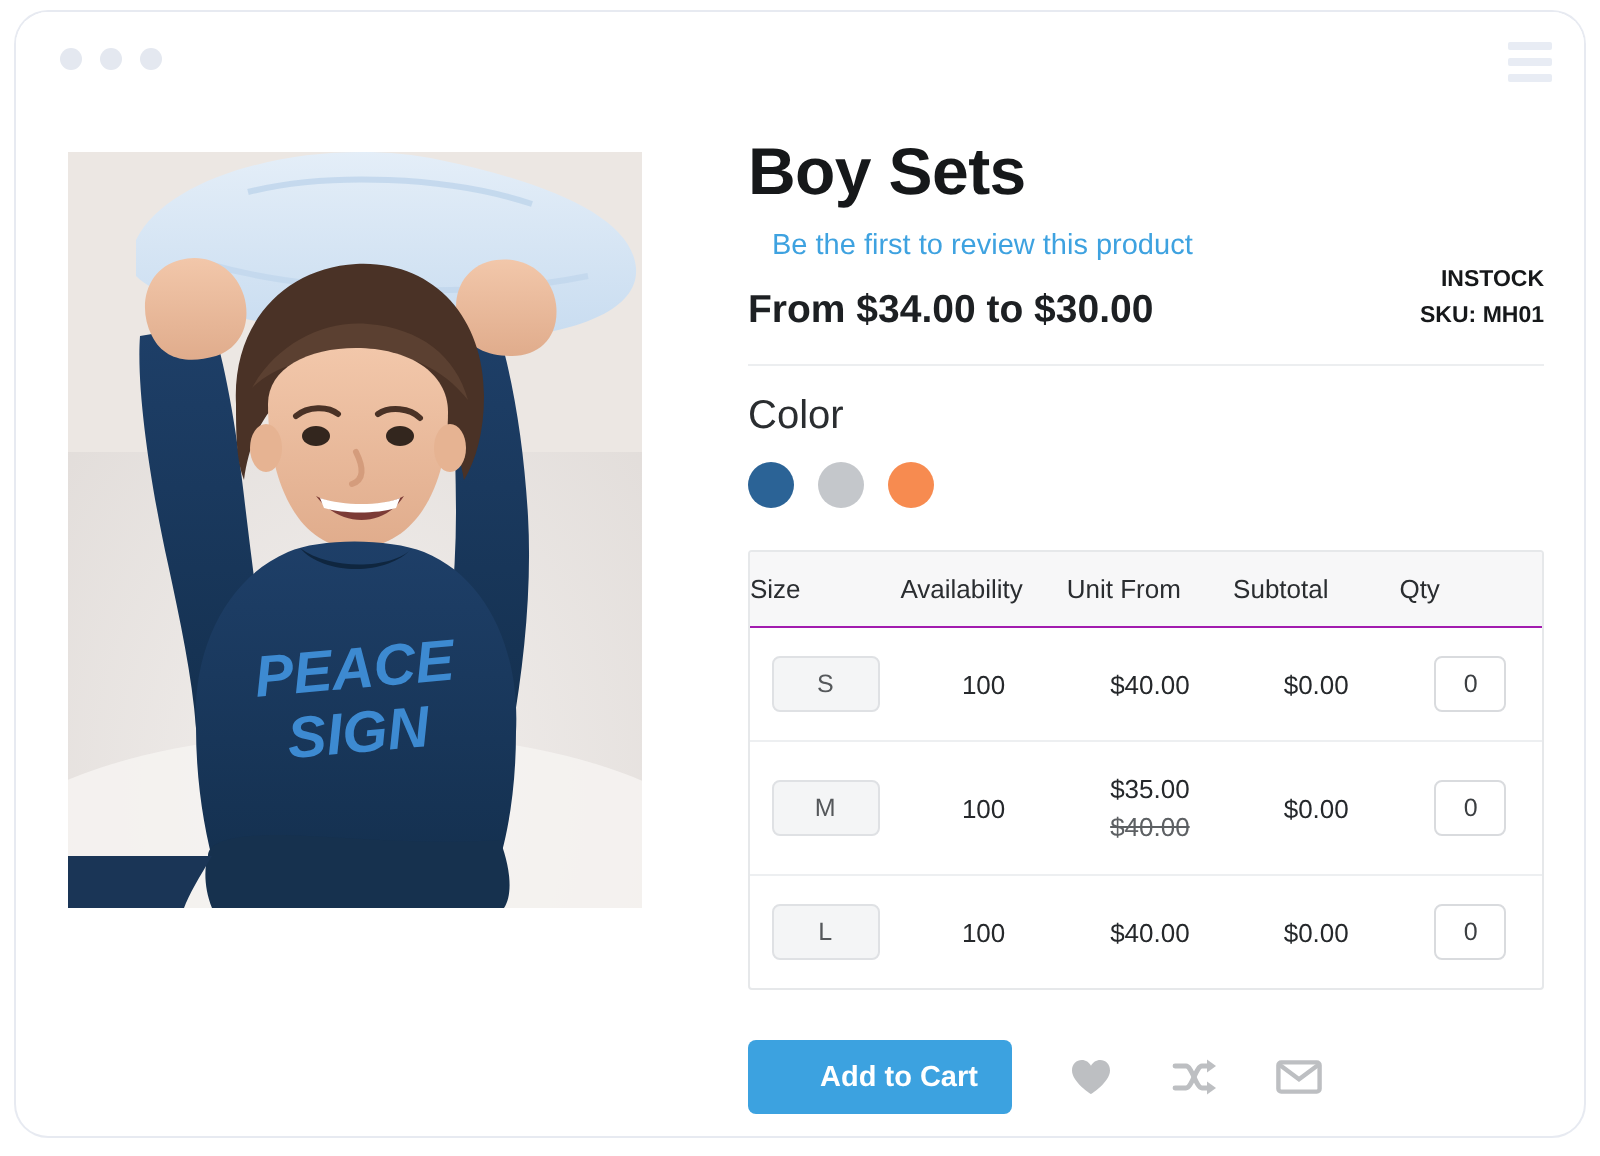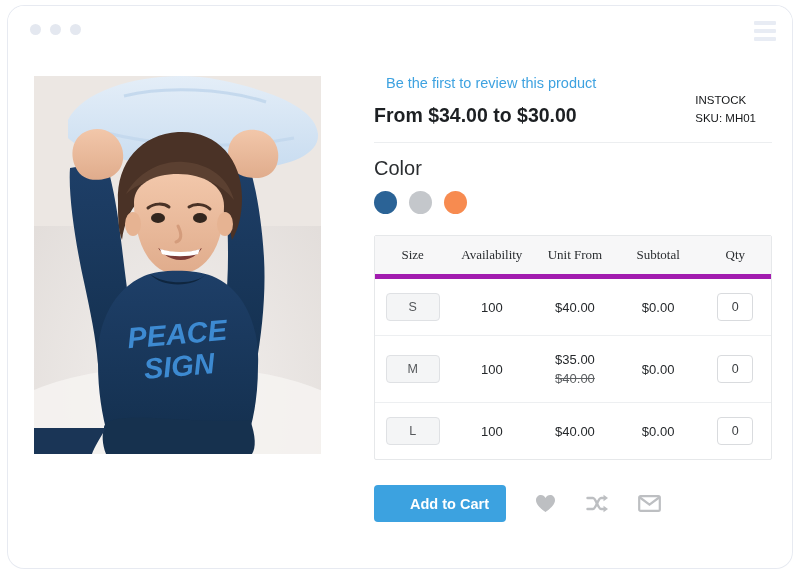--- a/index.html
+++ b/index.html
@@ -108,25 +108,25 @@
     height: 36px;
   }
   .price {
     font-size: 19.5px;
     font-weight: bold;
     color: #1d2023;
     line-height: 30px;
   }
   .stock-block {
     position: absolute;
-    right: 16px;
+    right: 0;
     top: -9px;
-    text-align: left;
+    text-align: right;
     font-size: 11.5px;
-    font-weight: normal;
+    font-weight: bold;
     color: #16181a;
     line-height: 18px;
   }
   .divider {
     margin-top: 6px;
     height: 1px;
     background: #eceef0;
   }
 
   .option-label {
@@ -158,23 +158,22 @@
     border-collapse: collapse;
     font-size: 13px;
     color: #25282b;
   }
   table.grouped thead th {
     background: #f7f7f8;
     font-size: 13px;
     font-weight: normal;
     color: #2a2d30;
     padding: 11px 0 11px;
-    border-bottom: 5px solid #a21caf;
-    text-align: center;
-    font-family: Liberation Serif, serif;
+    border-bottom: 1px solid #a21caf;
+    text-align: left;
   }
   table.grouped tbody td {
     border-bottom: 1px solid #edeff1;
     padding: 14px 0;
     text-align: center;
     vertical-align: middle;
     height: 24px;
   }
   table.grouped tbody tr:last-child td { border-bottom: none; }
 
@@ -335,20 +334,21 @@
           </g>
 
           <path d="M70 352 C70 344 86 340 120 342 C156 344 186 346 216 344 C222 360 222 372 218 378 L72 378 C68 368 68 358 70 352 Z" fill="#16314e"></path>
           <path d="M0 352 L72 352 C66 362 60 372 58 378 L0 378 Z" fill="#1a3556"></path>
         </g>
       </svg>
     </div>
 
     <div class="info">
 
+      <h1 class="title">Boy Sets</h1>
 
       <a class="review-link" href="#">Be the first to review this product</a>
 
       <div class="price-row">
         <span class="price">From $34.00 to $30.00</span>
         <div class="stock-block">
           <div>INSTOCK</div>
           <div>SKU: MH01</div>
         </div>
       </div>

